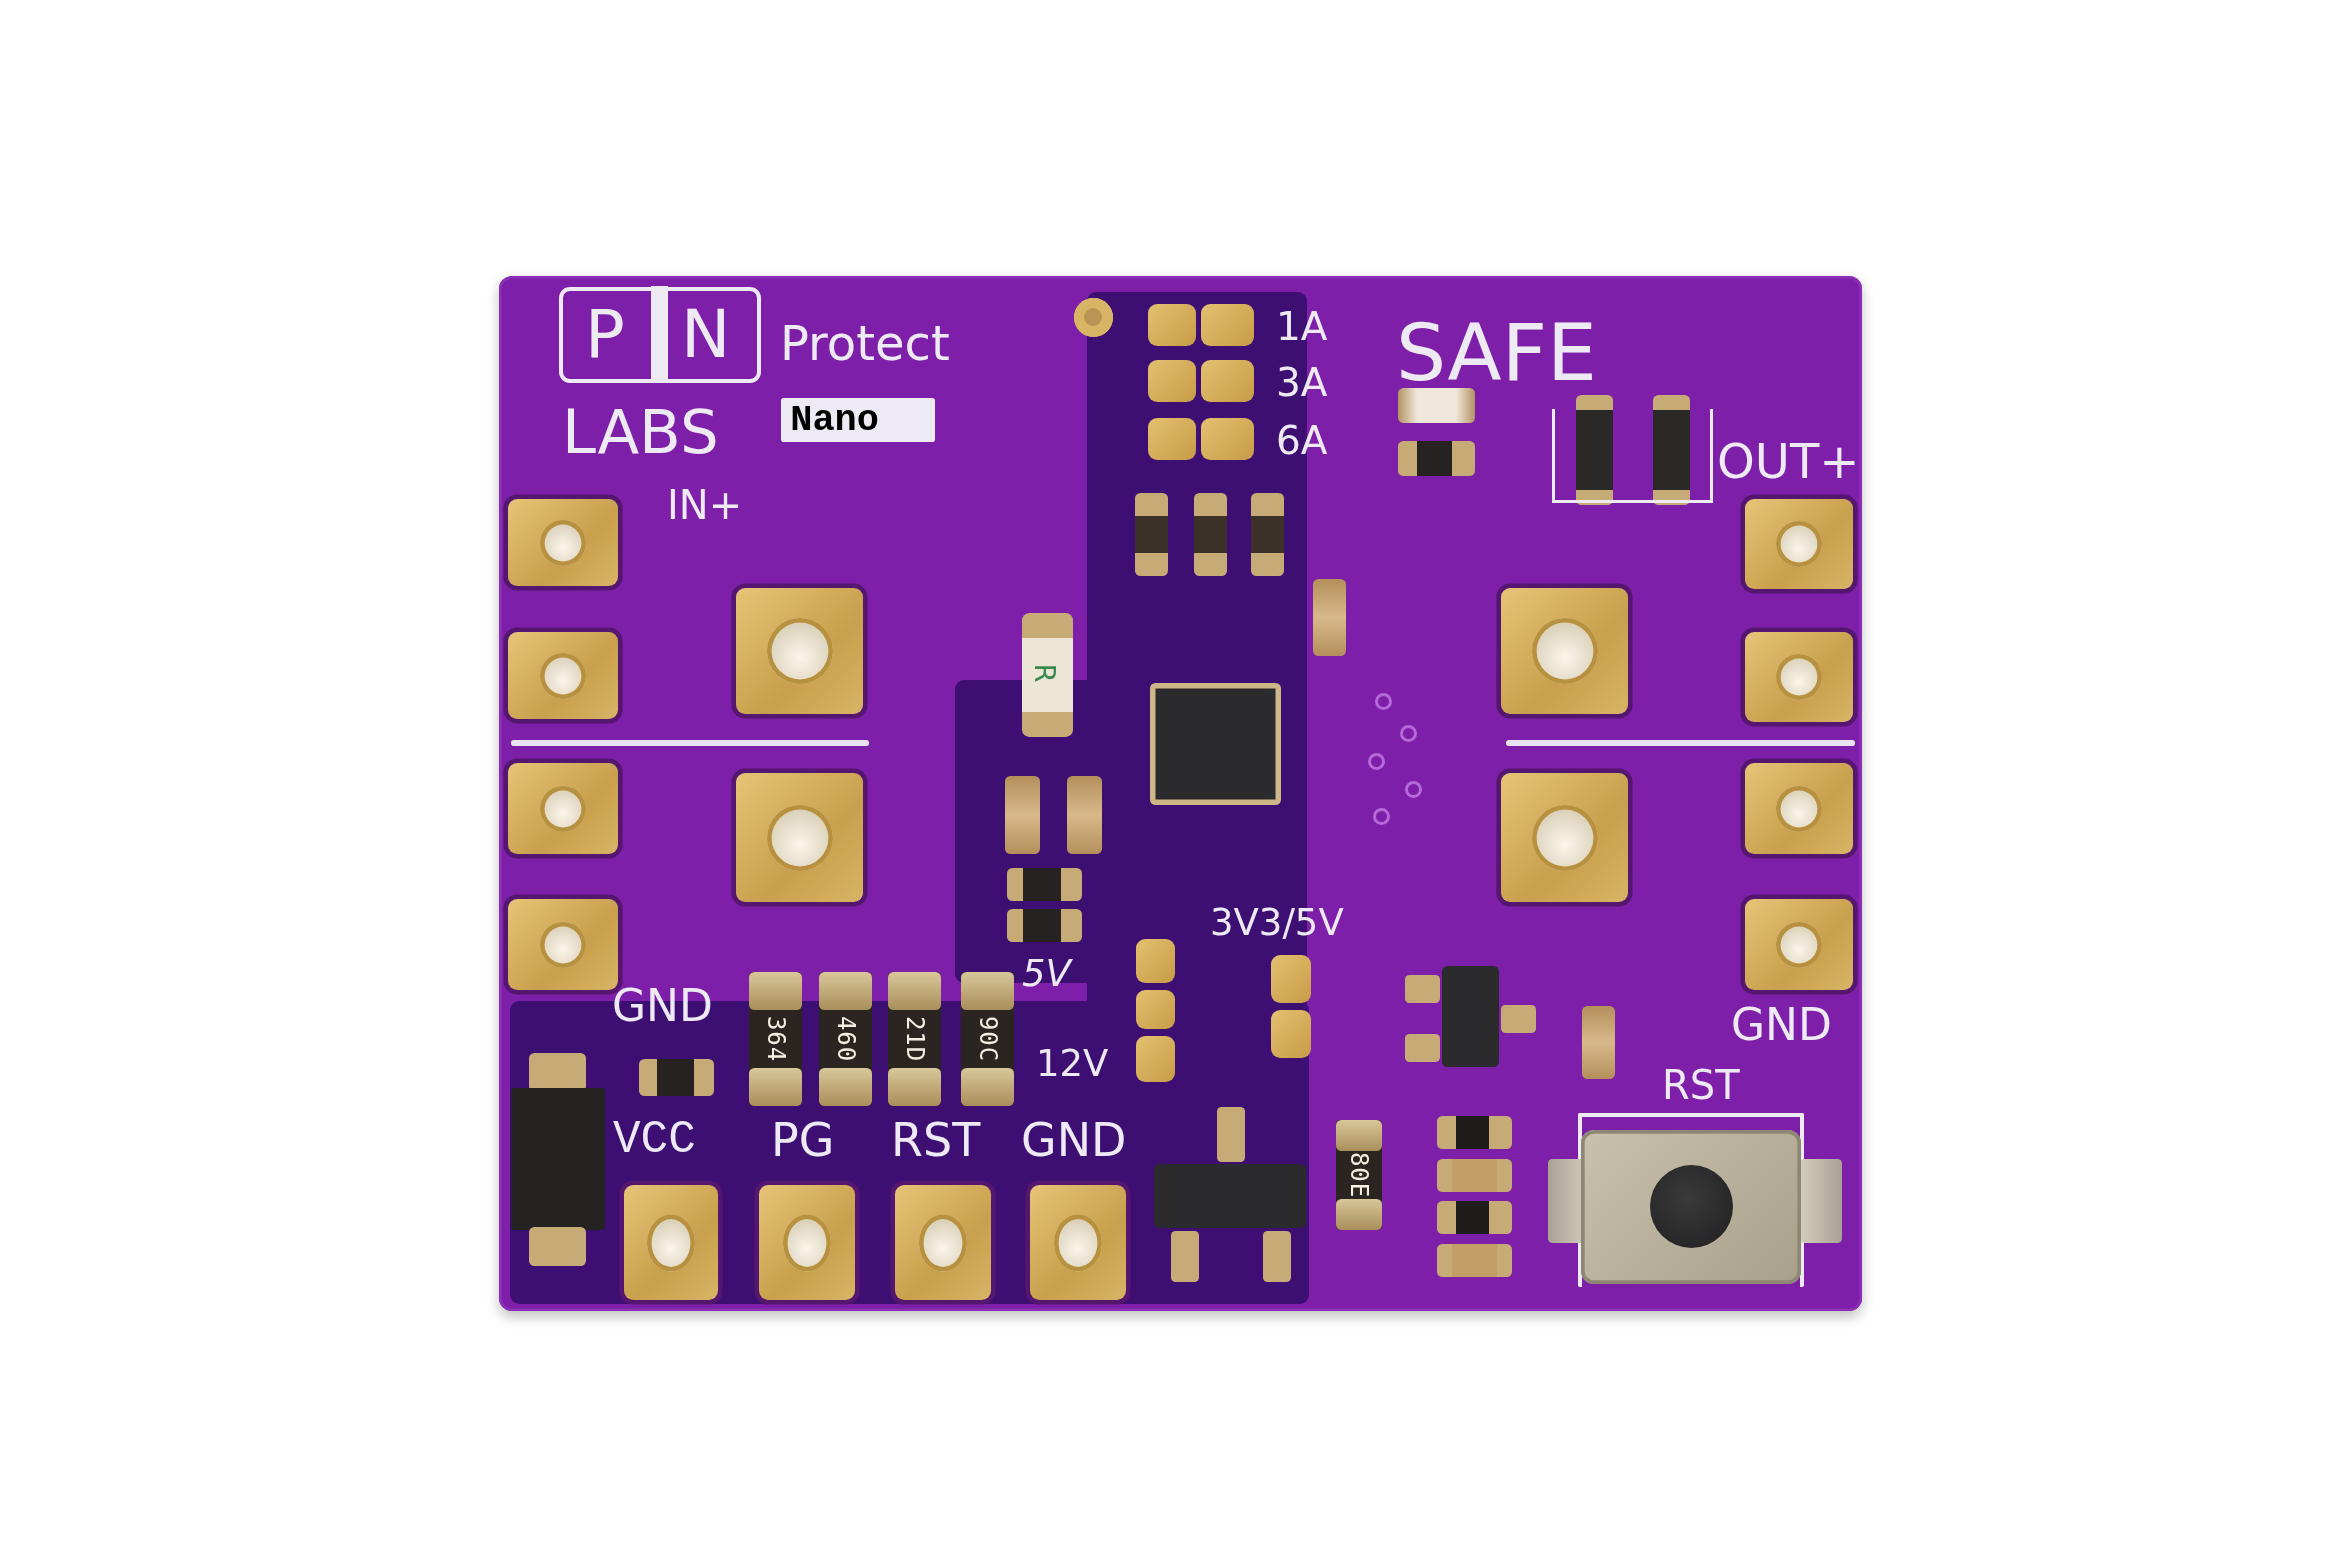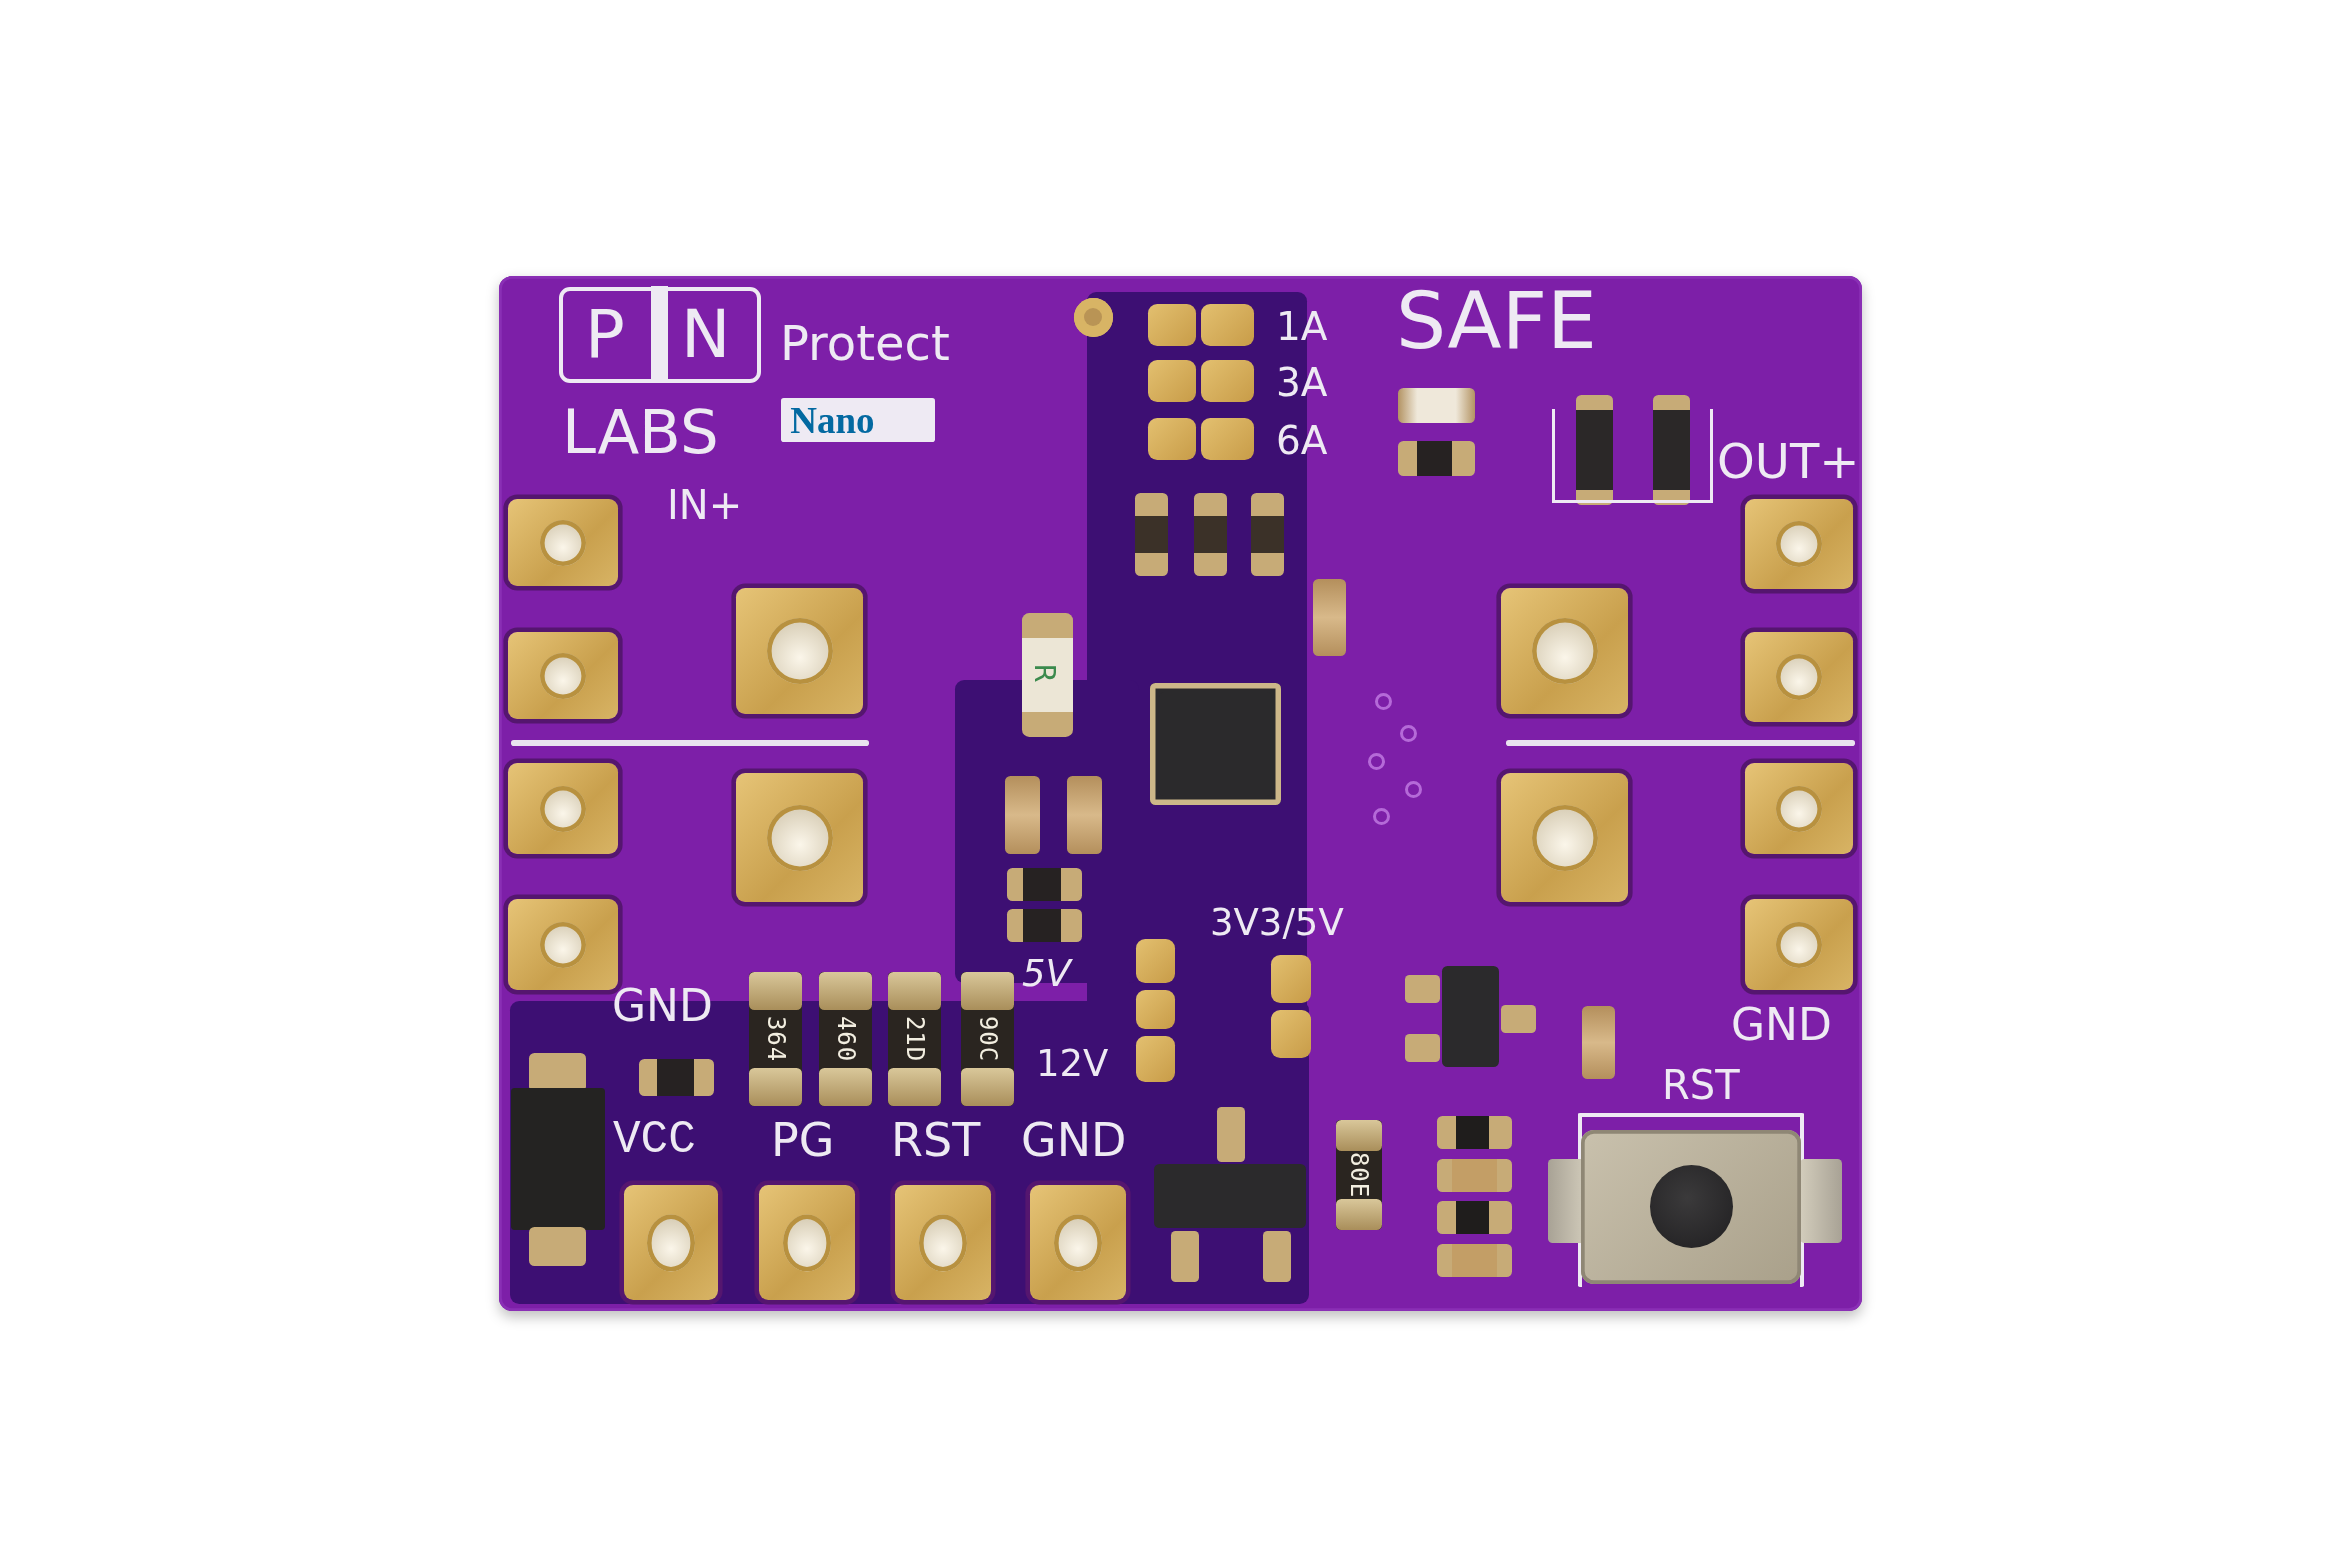--- a/index.html
+++ b/index.html
@@ -34,40 +34,40 @@
 <div class="abs dark-zone" style="left:510px;top:1001px;width:799px;height:303px;border-radius:9.2px;"></div>
 
 <div class="abs" style="left:559px;top:287px;width:202px;height:96px;border:4.6px solid #eeeaf3;border-radius:11px;box-sizing:border-box;">
   <div class="abs silk" style="left:22px;top:11px;font-size:66px;">P</div>
   <div class="abs" style="left:88px;top:-4.6px;width:16.5px;height:96px;background:#eeeaf3;"></div>
   <div class="abs silk" style="left:118px;top:11px;font-size:66px;">N</div>
 </div>
 <div class="abs silk" style="left:780px;top:319px;font-size:48px;">Protect</div>
 <div class="abs silk" style="left:562px;top:401px;font-size:61px;">LABS</div>
 <div class="abs" style="left:781px;top:398px;width:154px;height:44px;background:#eeeaf3;border-radius:2.8px;">
-  <div class="abs" style="left:9.2px;top:3.7px;font-size:37px;font-weight:700;color:#0369a1;font-family:Liberation Serif, serif;line-height:1;">Nano</div>
+  <div class="abs" style="left:9.2px;top:3.7px;font-size:37px;font-weight:700;color:#000000;font-family:Liberation Mono, monospace;line-height:1;">Nano</div>
 </div>
 
 <div class="abs silk" style="left:667px;top:485px;font-size:40px;">IN+</div>
 
 <div class="abs" style="left:1074px;top:298px;width:39px;height:39px;border-radius:50%;background:#d8b465;box-shadow:inset 0 0 0 9.2px #d8b465;">
   <div class="abs" style="left:10px;top:10px;width:18.4px;height:18.4px;border-radius:50%;background:#b99455;"></div>
 </div>
 
 <div class="abs jpad" style="left:1148px;top:304px;width:48px;height:42px;"></div>
 <div class="abs jpad" style="left:1201px;top:304px;width:53px;height:42px;"></div>
 <div class="abs jpad" style="left:1148px;top:360px;width:48px;height:42px;"></div>
 <div class="abs jpad" style="left:1201px;top:360px;width:53px;height:42px;"></div>
 <div class="abs jpad" style="left:1148px;top:418px;width:48px;height:42px;"></div>
 <div class="abs jpad" style="left:1201px;top:418px;width:53px;height:42px;"></div>
 <div class="abs silk" style="left:1276px;top:307px;font-size:39px;">1A</div>
 <div class="abs silk" style="left:1276px;top:363px;font-size:39px;">3A</div>
 <div class="abs silk" style="left:1276px;top:421px;font-size:39px;">6A</div>
 
-<div class="abs silk" style="left:1396px;top:282px;font-size:79px;">SAFE</div>
+<div class="abs silk" style="left:1396px;top:314px;font-size:79px;">SAFE</div>
 
 <div class="abs ceramic" style="left:1398px;top:388px;width:77px;height:35px;background:linear-gradient(90deg,#b39363,#efe8da 25%,#efe8da 75%,#b39363);"></div>
 <div class="abs" style="left:1398px;top:441px;width:77px;height:35px;background:linear-gradient(90deg,#c7ab77 25%,#262222 25%,#262222 70%,#c7ab77 70%);border-radius:5.5px;"></div>
 <div class="abs" style="left:1576px;top:395px;width:37px;height:110px;background:linear-gradient(#c7ab77 14%,#2b2828 14%,#2b2828 86%,#c7ab77 86%);border-radius:5.5px;"></div>
 <div class="abs" style="left:1653px;top:395px;width:37px;height:110px;background:linear-gradient(#c7ab77 14%,#2b2828 14%,#2b2828 86%,#c7ab77 86%);border-radius:5.5px;"></div>
 <div class="abs" style="left:1552px;top:409px;width:161px;height:94px;border:3.7px solid #eeeaf3;border-top:none;box-sizing:border-box;"></div>
 
 <div class="abs silk" style="left:1717px;top:437px;font-size:48px;">OUT+</div>
 
 <div class="abs pad" style="left:508px;top:499px;width:110px;height:87px;">

